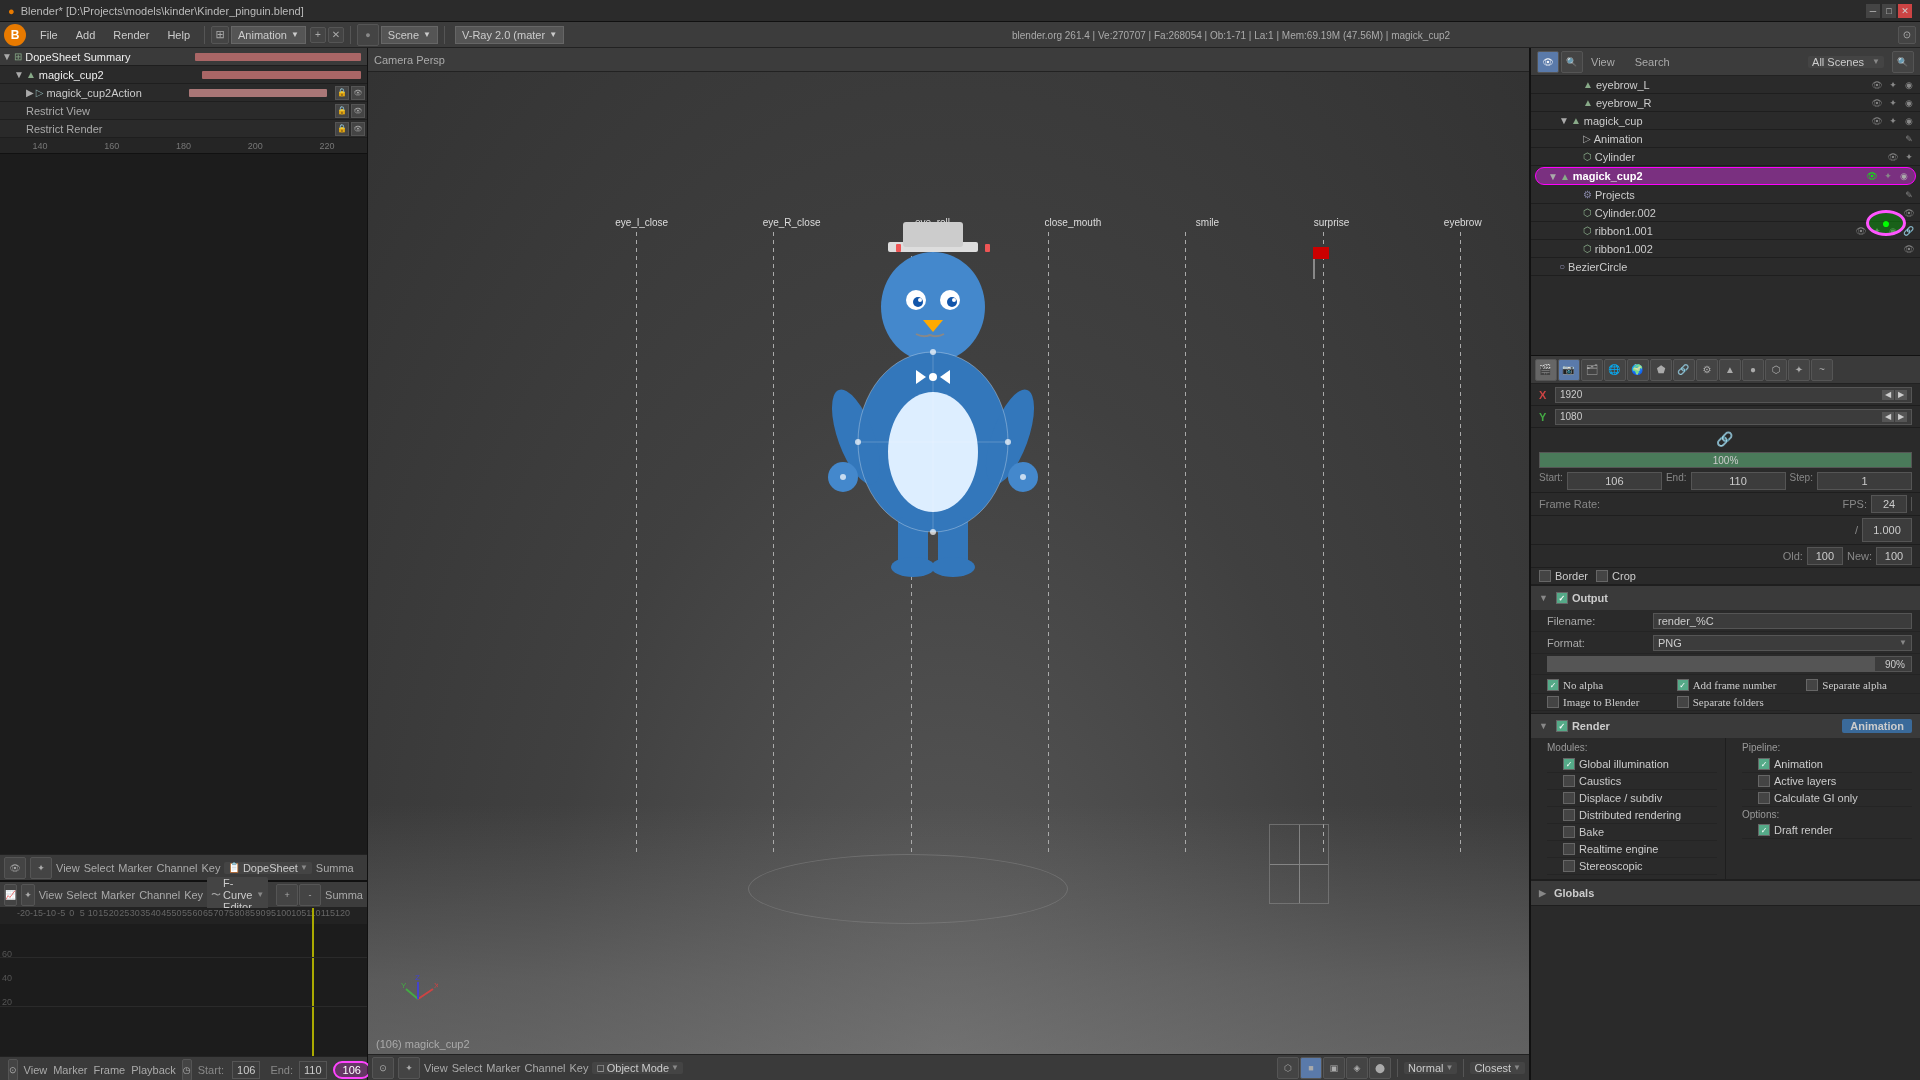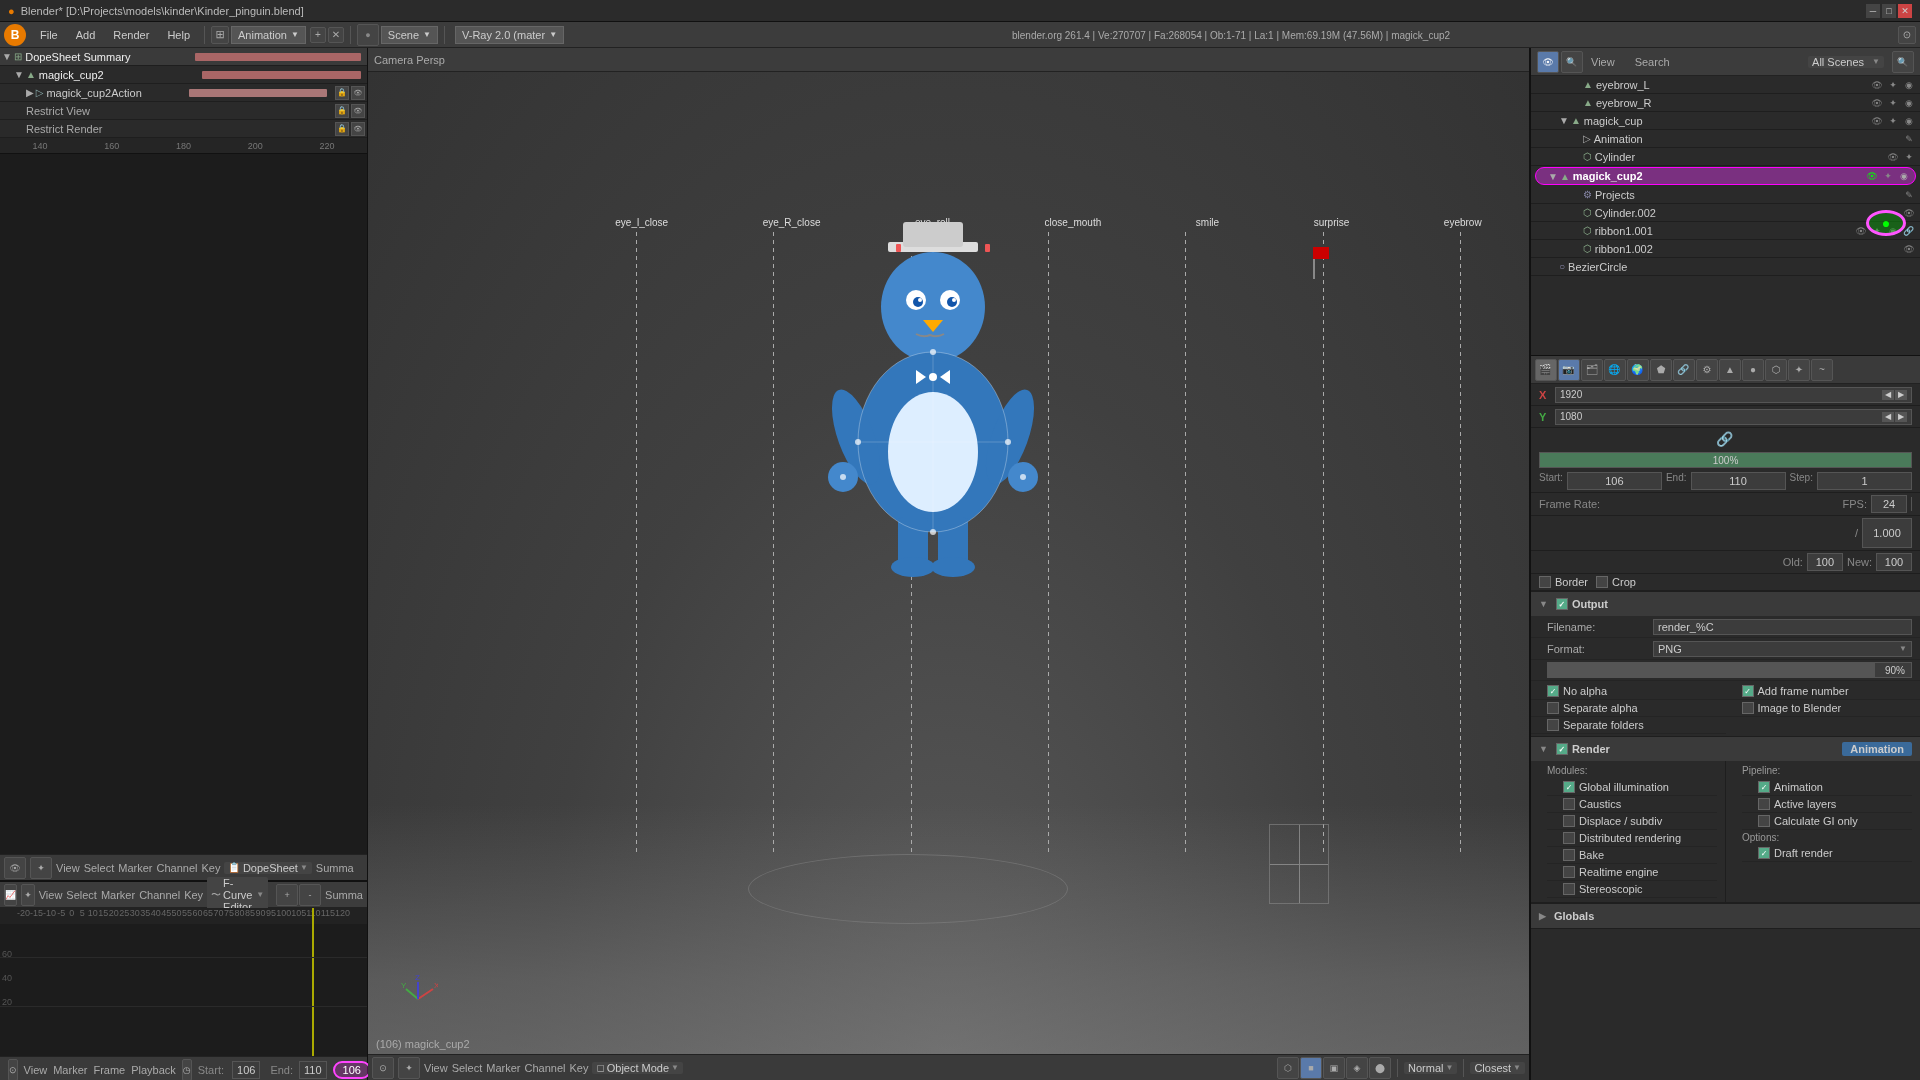--- a/index.html
+++ b/index.html
@@ -1085,21 +1085,21 @@
           <span style="color:#888;font-size:11px;">FPS:</span>
           <div class="num-input" style="width:36px;height:18px;font-size:11px;display:flex;align-items:center;justify-content:center;background:#3c3c3c;border:1px solid #555;color:#ccc;">
             <span>24</span>
           </div>
           <div style="width:1px;height:14px;background:#555;"></div>
         </div>
 
         <div style="display:flex;align-items:center;padding:2px 8px;gap:4px;border-bottom:1px solid #1e1e1e;">
           <div style="flex:1;"></div>
           <span style="color:#888;font-size:11px;">/</span>
-          <div class="num-input" style="width:50px;height:30px;font-size:11px;display:flex;align-items:center;justify-content:center;background:#3c3c3c;border:1px solid #555;color:#ccc;">
+          <div class="num-input" style="width:50px;height:24px;font-size:11px;display:flex;align-items:center;justify-content:center;background:#3c3c3c;border:1px solid #555;color:#ccc;">
             <span>1.000</span>
           </div>
         </div>
 
         <div style="display:flex;align-items:center;padding:2px 8px;gap:4px;border-bottom:1px solid #1e1e1e;">
           <div style="flex:1;"></div>
           <span style="color:#888;font-size:11px;">Old:</span>
           <div class="num-input" style="width:36px;height:18px;font-size:11px;display:flex;align-items:center;justify-content:center;background:#3c3c3c;border:1px solid #555;color:#ccc;">
             <span>100</span>
           </div>
@@ -1144,21 +1144,21 @@
         </div>
 
 
         <div class="compression-row">
           <div class="compression-bar" style="flex:1;">
             <div class="compression-fill"></div>
             <span class="compression-label">90%</span>
           </div>
         </div>
 
-        <div style="display:grid;grid-template-columns:1fr 1fr;padding:2px 0;">
+        <div style="display:grid;grid-template-columns:1fr 1fr 1fr;padding:2px 0;font-family:Liberation Serif, serif;">
           <div class="module-item">
             <div class="chk checked"></div>
             <span>No alpha</span>
           </div>
           <div class="module-item">
             <div class="chk checked"></div>
             <span>Add frame number</span>
           </div>
           <div class="module-item">
             <div class="chk"></div>

